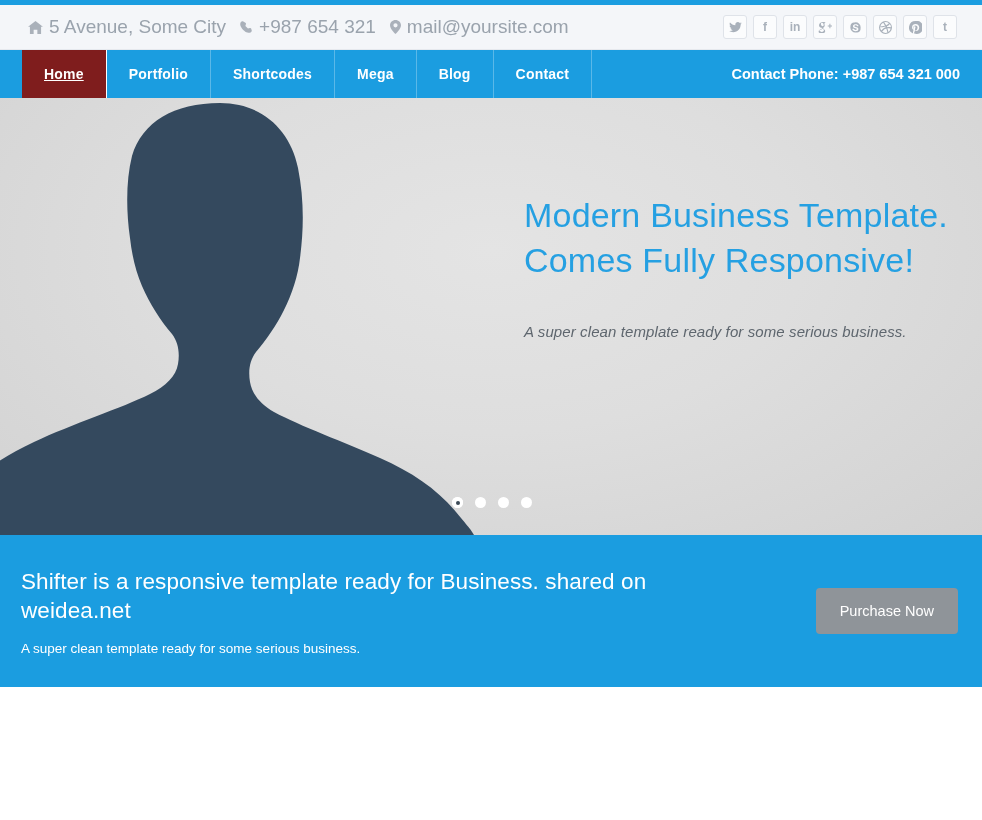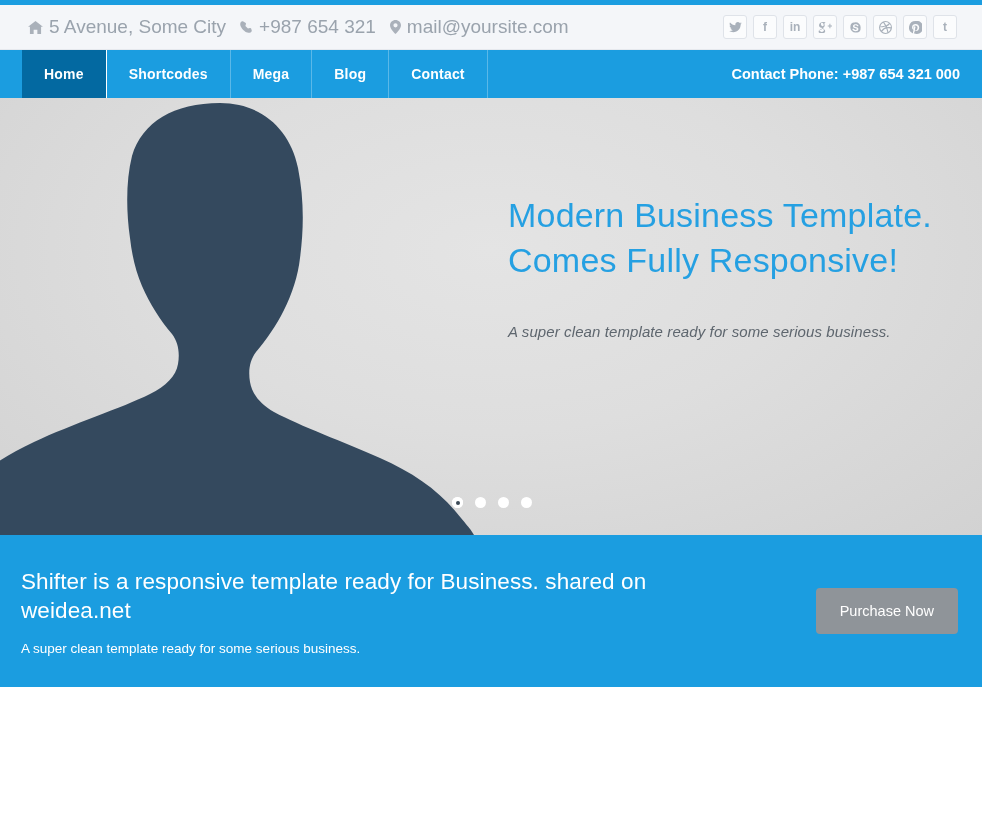--- a/index.html
+++ b/index.html
@@ -99,21 +99,21 @@
     display: flex; align-items: center; justify-content: center;
     padding: 0 22px;
     color: #ffffff;
     font-size: 14px;
     font-weight: bold;
     cursor: pointer;
     border-right: 1px solid rgba(255,255,255,.28);
     white-space: nowrap;
     letter-spacing: .2px;
   }
-  .nav-item.active { background: #0369a1; border-right: 1px solid #ffffff; }
+  .nav-item.active { background: #7f1d1d; border-right: 1px solid #ffffff; text-decoration: underline; }
   .nav-item.hover  { background: #b6cfdf; border-right: 1px solid rgba(255,255,255,.45); }
   .nav-phone {
     margin-left: auto;
     display: flex; align-items: center;
     color: #ffffff; font-size: 14.5px; font-weight: bold;
     padding-right: 22px;
   }
 
   
   .hero {
@@ -124,21 +124,21 @@
   }
   .silhouette {
     position: absolute;
     left: -40px; top: 0;
     width: 560px; height: 437px;
   }
   .silhouette svg { display: block; width: 100%; height: 100%; }
 
   .hero-copy {
     position: absolute;
-    left: 508px; top: 95px;
+    left: 524px; top: 95px;
     width: 450px;
   }
   .hero-title {
     color: #25a0e2;
     font-size: 34px;
     font-weight: normal;
     line-height: 45px;
     letter-spacing: .2px;
   }
   .hero-sub {
@@ -278,20 +278,21 @@
           </svg>
       </div>
       <div class="soc sans">t</div>
     </div>
   </div>
 
 
   <div class="nav">
     <div class="nav-pad"></div>
     <div class="nav-item active">Home</div>
+    <div class="nav-item">Portfolio</div>
     <div class="nav-item">Shortcodes</div>
     <div class="nav-item">Mega</div>
     <div class="nav-item">Blog</div>
     <div class="nav-item">Contact</div>
     <div class="nav-phone">Contact Phone: +987 654 321 000</div>
   </div>
 
   <div class="hero">
 
     <div class="silhouette">

